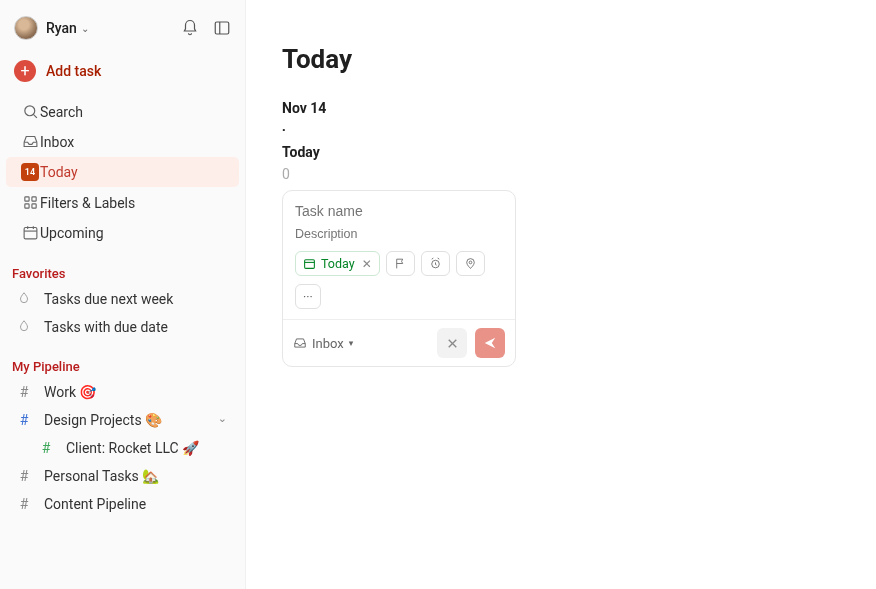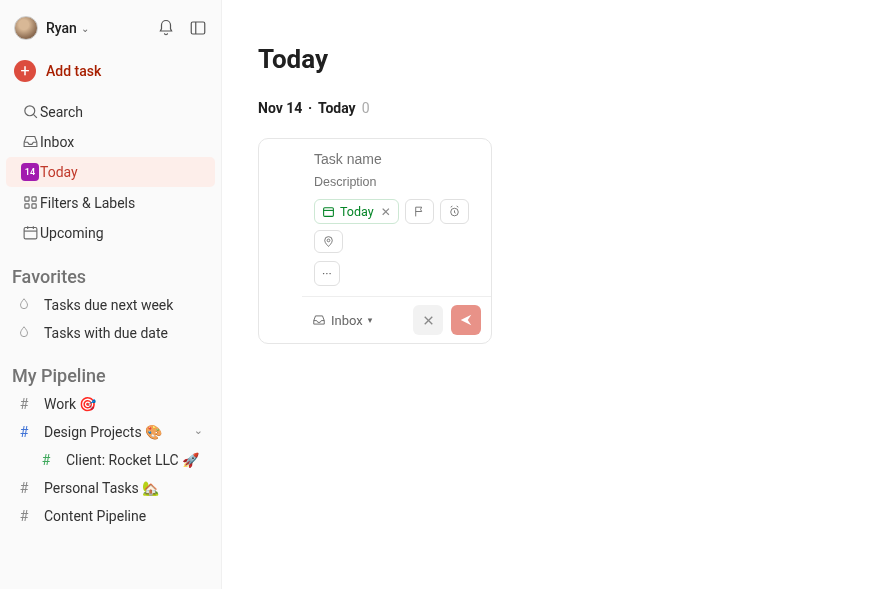--- a/index.html
+++ b/index.html
@@ -7,21 +7,21 @@
       font-family: -apple-system, BlinkMacSystemFont, "Segoe UI", Roboto, sans-serif;
       font-size: 14px;
       color: #202020;
       background: #fff;
       width: 876px;
       height: 589px;
       overflow: hidden;
       display: flex;
     }
     .sidebar {
-      width: 222px;
+      width: 246px;
       background: #fafafa;
       border-right: 1px solid #f0f0f0;
       display: flex;
       flex-direction: column;
       padding-top: 10px;
     }
     .sidebar-header {
       display: flex;
       align-items: center;
       padding: 6px 14px 12px 14px;
@@ -61,28 +61,28 @@
       color: #333;
     }
     .nav-item.active {
       background: #fdeeea;
       color: #c0392b;
     }
     .nav-icon-wrap { width:20px; display:flex; justify-content:center; color:#666; }
     .nav-item.active .nav-icon-wrap { color:#c0392b; }
     .cal-badge {
       width:18px; height:18px; border-radius:4px;
-      background:#a21caf; color:#fff; font-size:9px; font-weight:600;
+      background:#c2410c; color:#fff; font-size:9px; font-weight:600;
       display:flex; align-items:center; justify-content:center;
     }
     .section-title {
       padding: 18px 12px 4px 12px;
-      font-size: 18px;
+      font-size: 13px;
       font-weight: 500;
-      color: #737373;
+      color: #b91c1c;
     }
     .proj-item {
       display:flex; align-items:flex-start; gap:10px;
       padding: 6px 14px;
       cursor:pointer;
       color:#333;
     }
     .proj-item .hash { width:20px; text-align:center; color:#888;}
     .proj-item .hash.blue { color:#4073d6; }
     .proj-item .hash.green { color:#3fa85c; }
@@ -94,30 +94,30 @@
       padding: 44px 0 0 36px;
     }
     .page-title {
       font-size: 26px;
       font-weight: 700;
       margin-bottom: 26px;
     }
     .date-row {
       display:flex; align-items:baseline; gap:6px;
       font-size: 14px;
-      margin-bottom: 22px;
+      margin-bottom: 8px;
+      flex-direction: column;
     }
     .date-label { font-weight:700; }
     .date-count { color:#aaa; }
     .task-card {
       width: 234px;
       border: 1px solid #e6e6e6;
       border-radius: 10px;
       background:#fff;
-      padding-left:43px;
     }
     .task-card-body { padding: 12px 12px 10px 12px; }
     .task-name-input {
       border:none; outline:none; width:100%;
       font-size:14px; color:#aaa;
       margin-bottom: 6px;
     }
     .task-desc-input {
       border:none; outline:none; width:100%;
       font-size:12.5px; color:#aaa;

